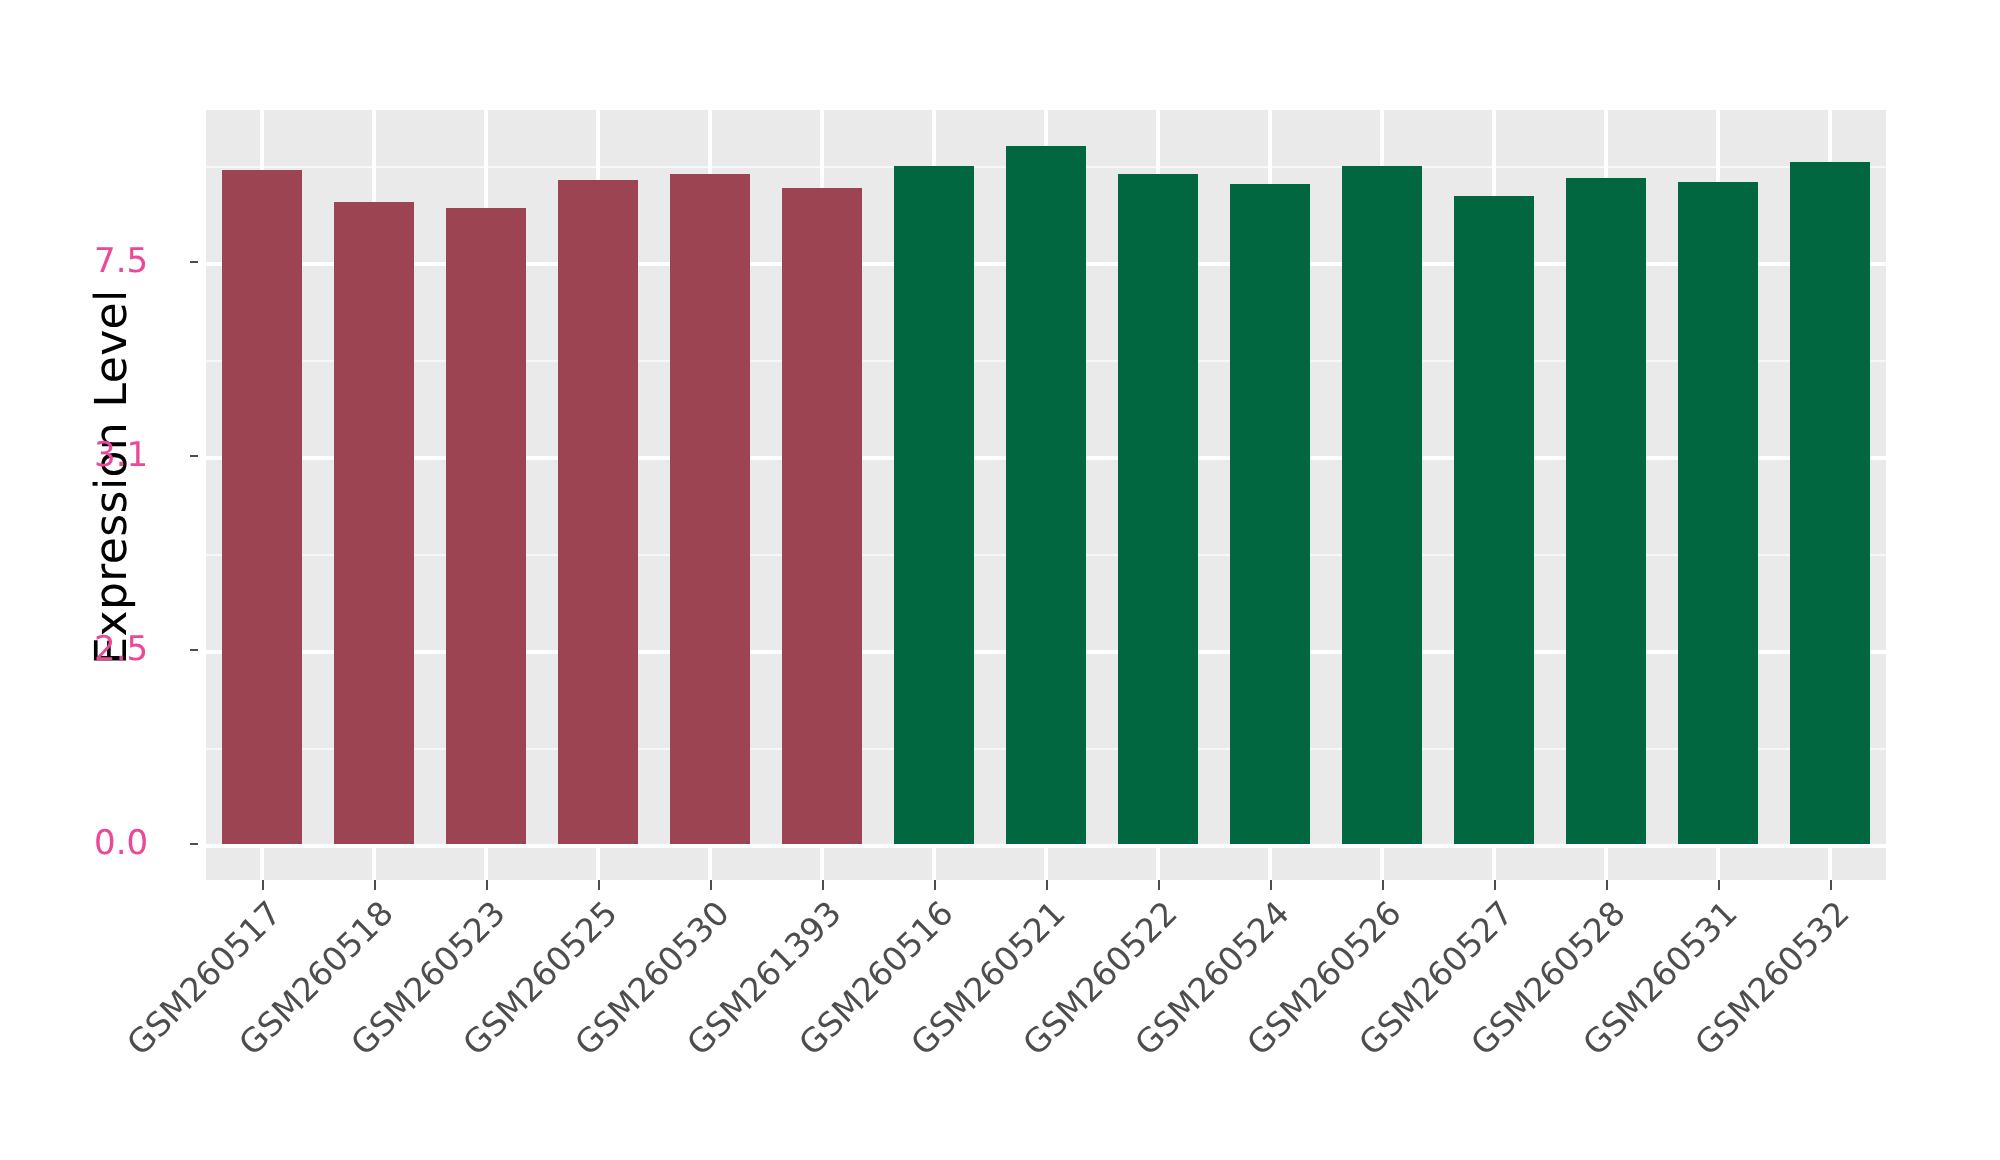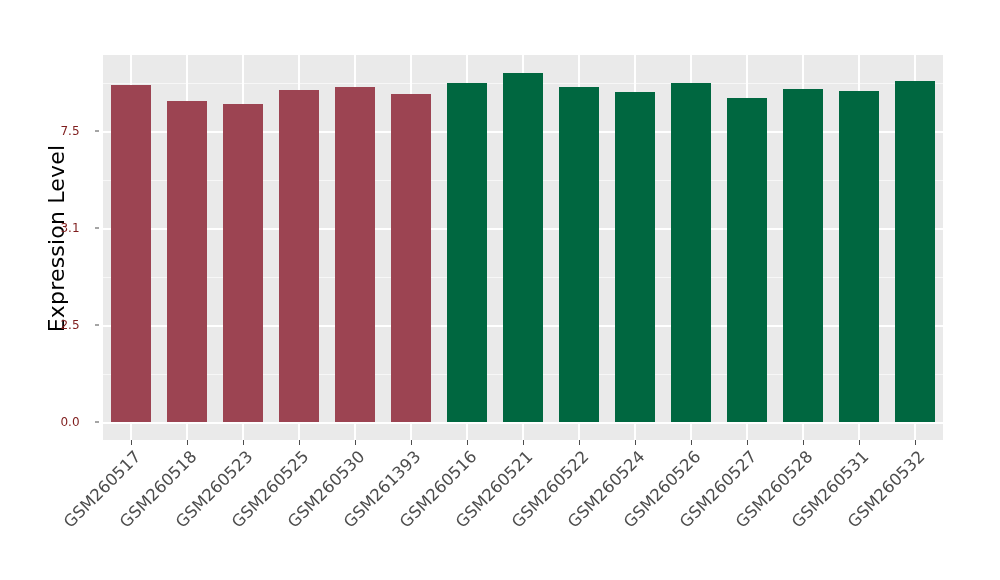--- a/index.html
+++ b/index.html
@@ -39,23 +39,23 @@
     color: #000000;
     white-space: nowrap;
     letter-spacing: 0.2px;
   }
 
   
   .y-tick-label {
     position: absolute;
     right: 0;
     width: 46px;
-    text-align: center;
-    font-size: 12px;
-    color: #7f1d1d;
+    text-align: left;
+    font-size: 17px;
+    color: #ec4899;
     transform: translateY(-50%);
     white-space: nowrap;
   }
   #y-tick-labels {
     position: absolute;
     left: 47px;
     top: 0;
     width: 46px;
     height: 580px;
   }

